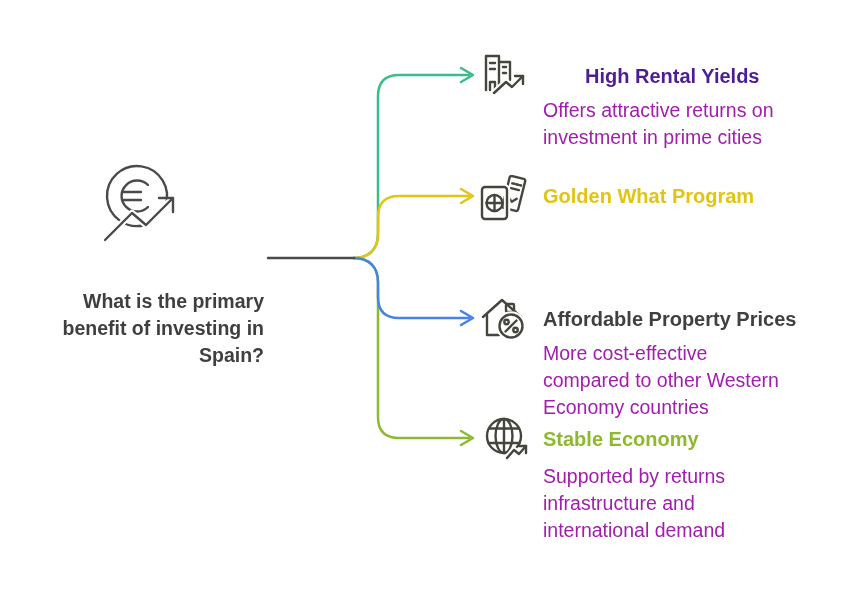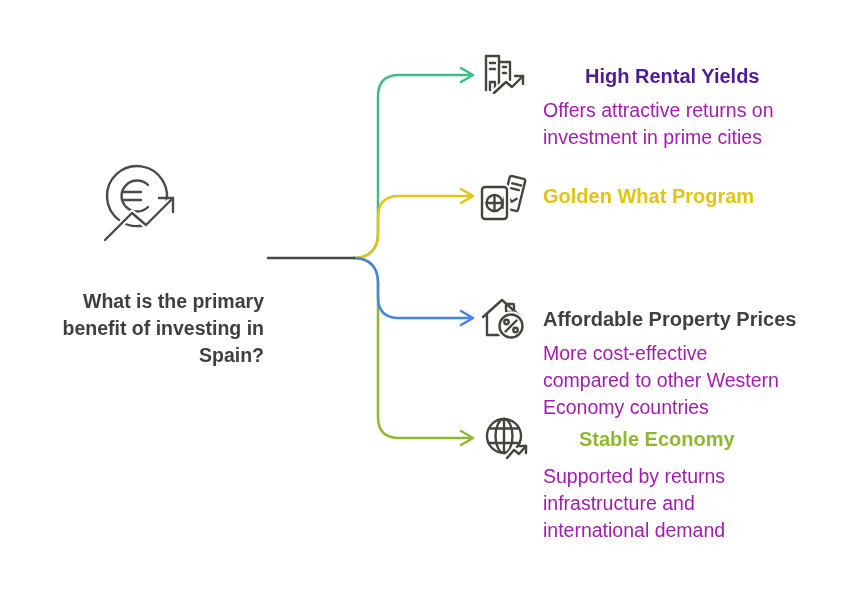--- a/index.html
+++ b/index.html
@@ -121,18 +121,18 @@
 Economy countries</p>
 
   <svg class="abs" style="left:481px;top:415px" width="48" height="48" viewBox="0 0 48 48">
     <circle class="stroke-dark" cx="23" cy="21" r="17"></circle>
     <ellipse class="stroke-dark" cx="23" cy="21" rx="8.5" ry="17"></ellipse>
     <path class="stroke-dark" d="M23 4 V38 M8.5 13.5 H37.5 M7.5 28 H38.5"></path>
     <path class="stroke-casing" d="M26 43 L33 35 L38 39 L45 31"></path>
     <path class="stroke-dark" d="M26 43 L33 35 L38 39 L45 31"></path>
     <path class="stroke-dark" d="M38 31 H45 V38"></path>
   </svg>
-  <h2 class="branch-title" style="top: 426px; color: rgb(142, 185, 46); margin-left: 36px;">Stable Economy</h2>
+  <h2 class="branch-title" style="top: 426px; color: rgb(142, 185, 46);">Stable Economy</h2>
   <p class="branch-desc" style="top:463px">Supported by returns
 infrastructure and
 international demand</p>
 
 </div>
 
 </body></html>

